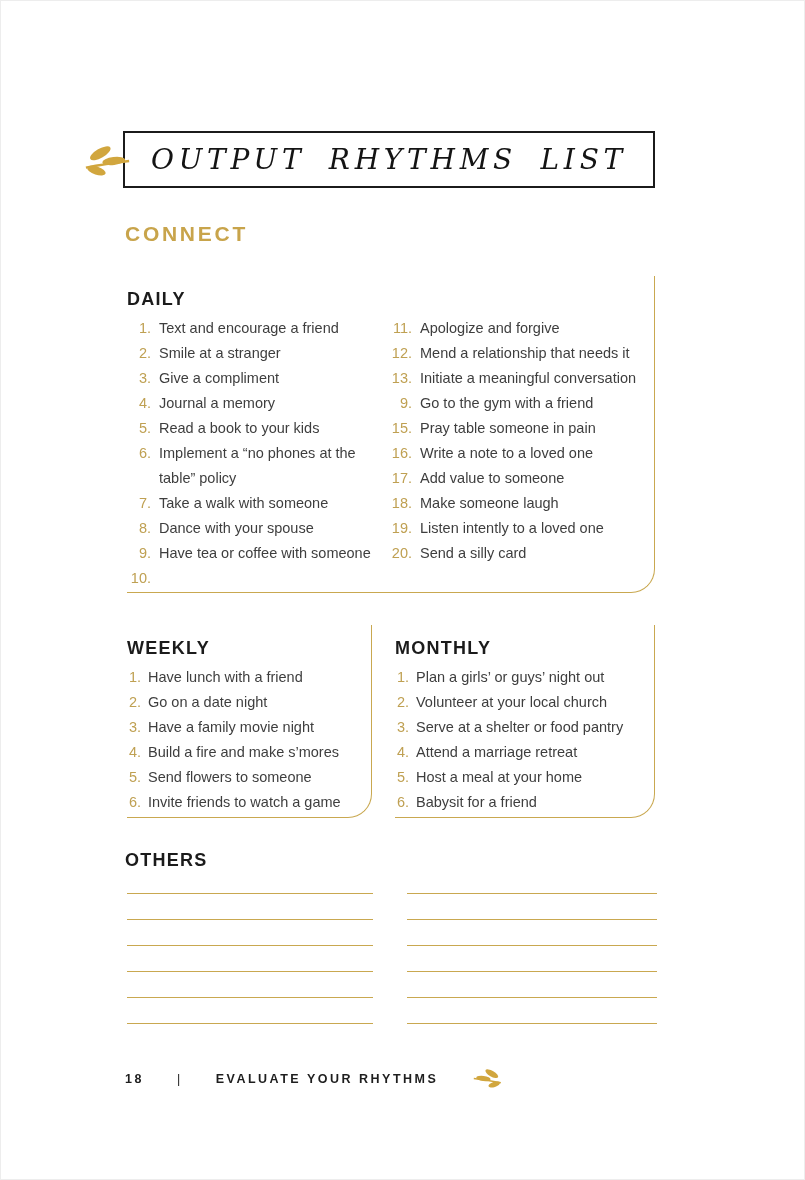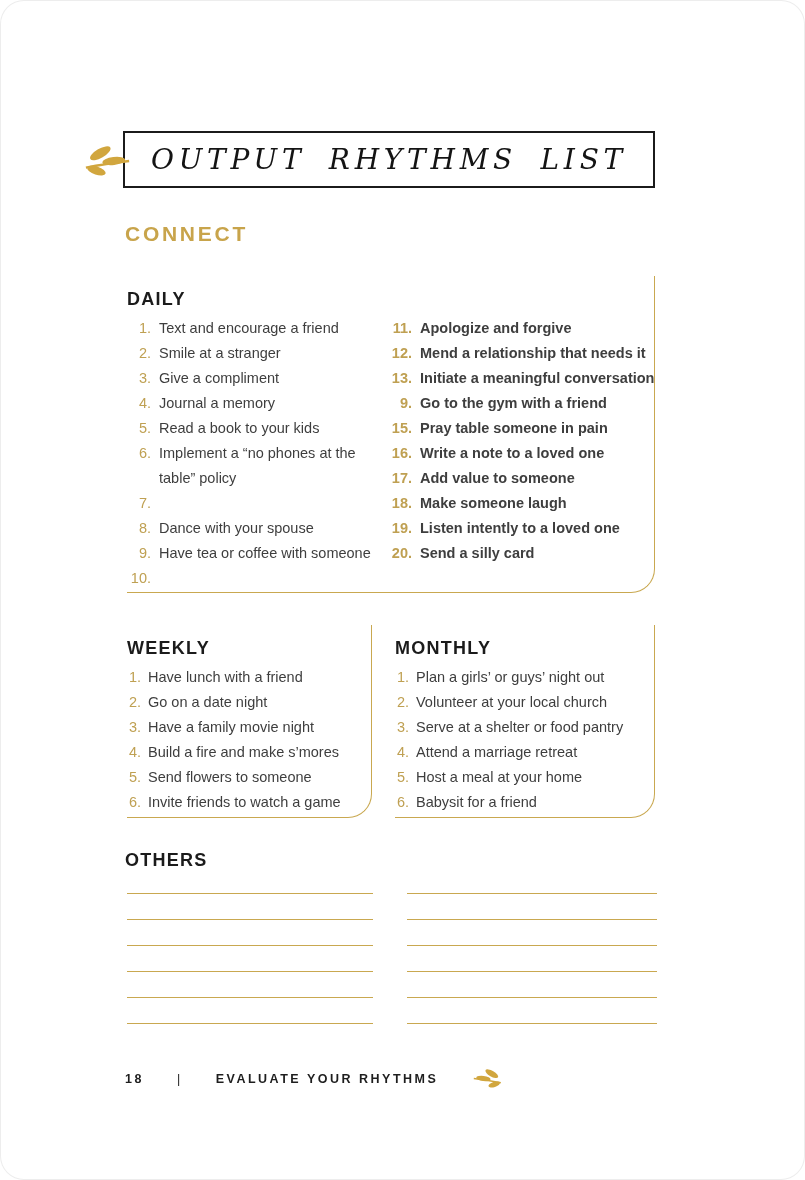--- a/index.html
+++ b/index.html
@@ -1,20 +1,19 @@
 <!DOCTYPE html>
 <html><head>
 <meta charset="utf-8">
 <style>
   html,body{margin:0;padding:0;background:#ffffff;}
   .page{
     position:relative;width:805px;height:1180px;background:#ffffff;
     font-family:"Liberation Sans",sans-serif;overflow:hidden;
     box-shadow:inset 0 0 0 1px #ededed;
-    border-radius:24px;
   }
   
   .title-box{
     position:absolute;left:123px;top:131px;width:528px;height:53px;
     border:2px solid #1b1b1b;display:flex;align-items:center;justify-content:center;
   }
   .title-text{
     font-family:"DejaVu Serif",serif;font-style:italic;font-weight:400;
     font-size:28px;letter-spacing:0.17em;word-spacing:0.35em;color:#141414;white-space:nowrap;
   }
@@ -33,21 +32,21 @@
   }
   .box-daily{left:127px;top:276px;width:528px;height:317px;}
   .box-weekly{left:127px;top:625px;width:245px;height:193px;}
   .box-monthly{left:395px;top:625px;width:260px;height:193px;}
   .sec-heading{
     margin:12px 0 6px 0;font-size:18px;line-height:22px;font-weight:700;
     letter-spacing:0.07em;color:#1b1b1b;
   }
   .cols{display:flex;}
   .col-1{width:261px;flex:none;}
-  .col-2{flex:1;font-weight:bold;}
+  .col-2{flex:1;}
   ol.list{list-style:none;margin:0;padding:0;}
   li.item{display:flex;line-height:25px;font-size:14.5px;}
   .num{flex:none;text-align:right;color:#BFA052;margin-right:8px;}
   .num-w2{width:24px;}
   .num-w1{width:14px;margin-right:7px;}
   .txt{color:#3e3e3e;}
   .txt-daily1{width:228px;}
   .txt-daily2{width:236px;}
   .txt-weekly{width:214px;}
   .txt-monthly{width:232px;}
@@ -117,20 +116,21 @@
             <span class="txt txt-daily1">Read a book to your kids</span>
           </li>
 
           <li class="item">
             <span class="num num-w2">6.</span>
             <span class="txt txt-daily1">Implement a “no phones at the table” policy</span>
           </li>
 
           <li class="item">
             <span class="num num-w2">7.</span>
+            <span class="txt txt-daily1">Take a walk with someone</span>
           </li>
 
           <li class="item">
             <span class="num num-w2">8.</span>
             <span class="txt txt-daily1">Dance with your spouse</span>
           </li>
 
           <li class="item">
             <span class="num num-w2">9.</span>
             <span class="txt txt-daily1">Have tea or coffee with someone</span>

